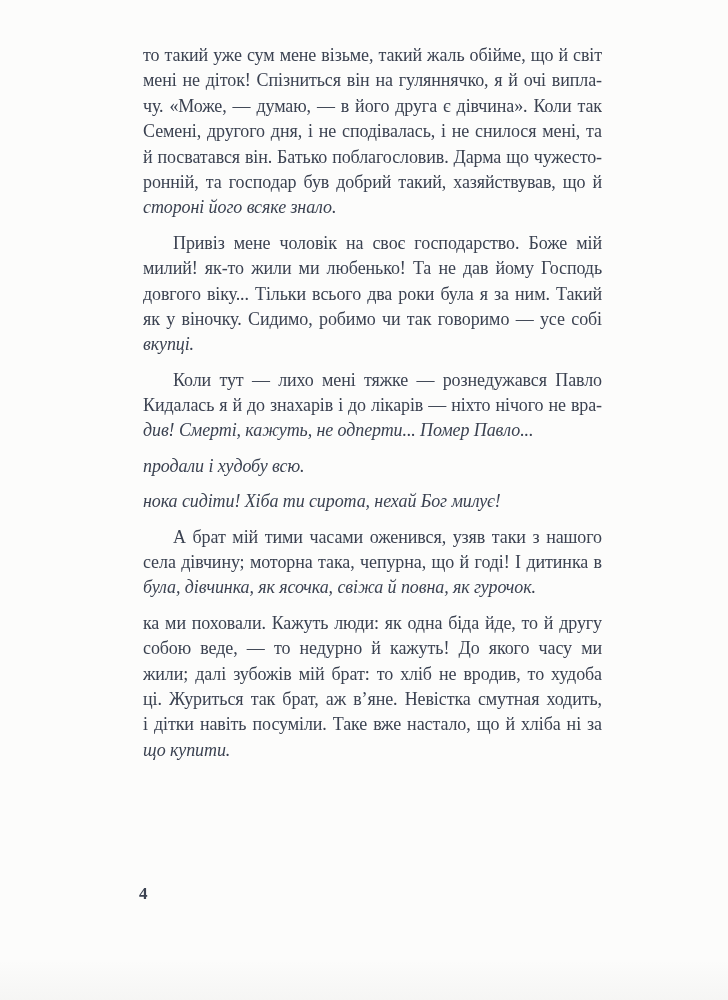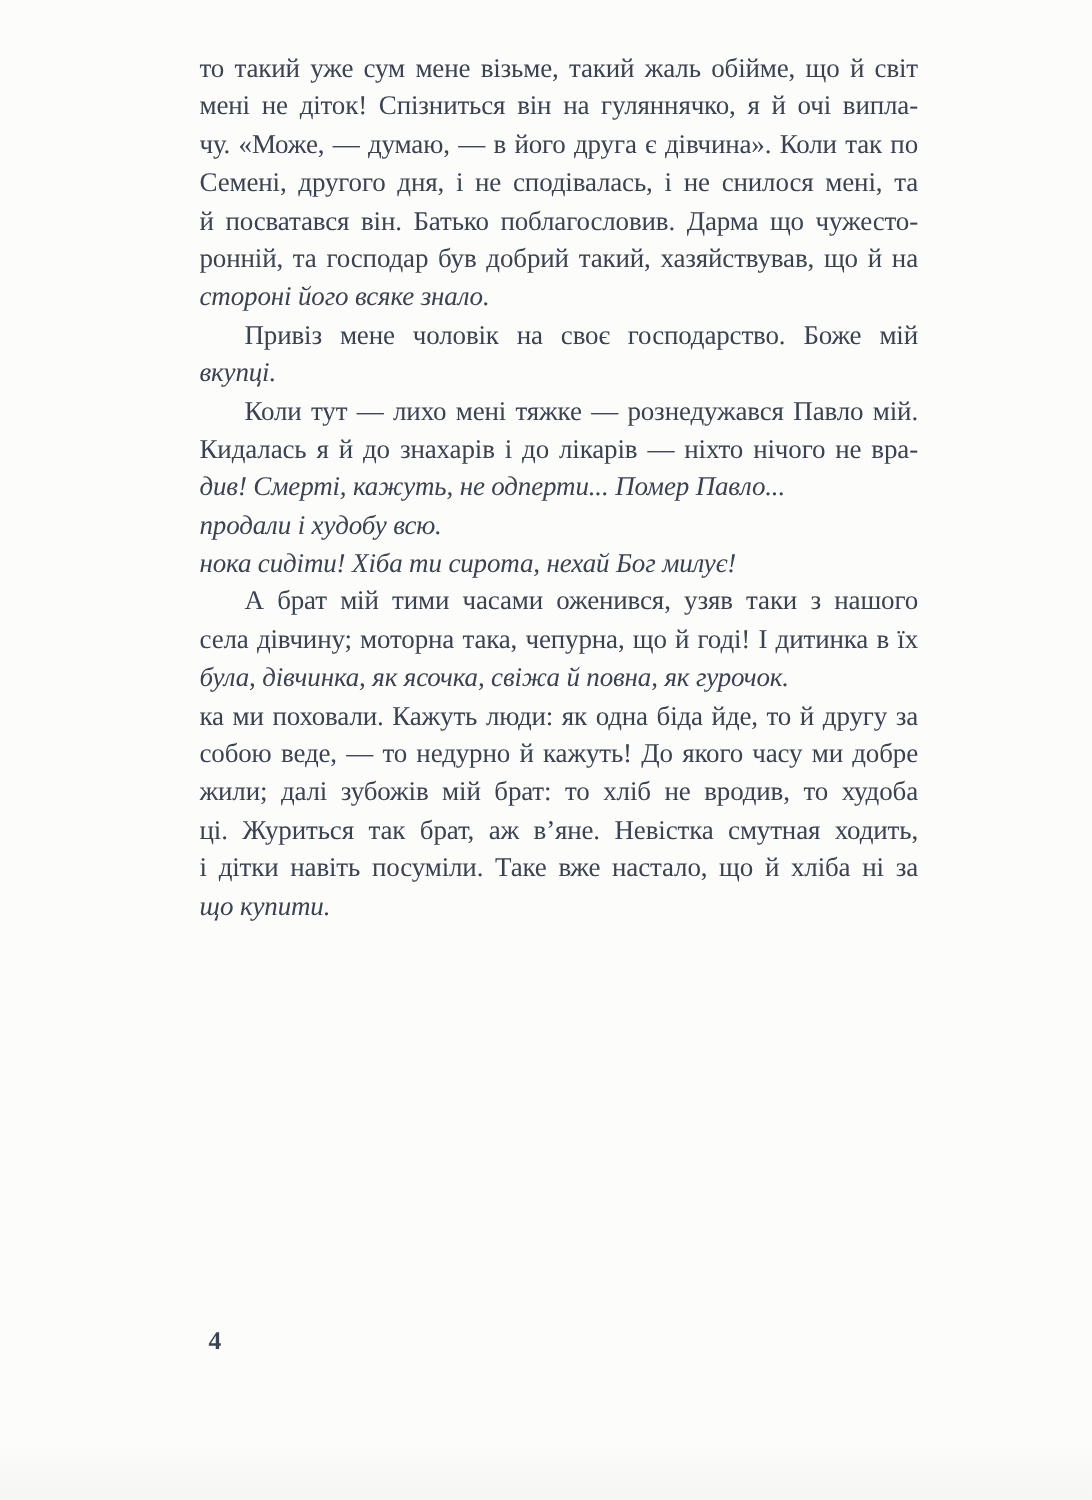--- a/index.html
+++ b/index.html
@@ -29,21 +29,21 @@
     height: 40px;
     background: linear-gradient(to bottom, rgba(70,70,62,0), rgba(70,70,62,0.035));
     pointer-events: none;
   }
   .text-block {
     position: absolute;
     left: 133px;
     top: 33px;
     width: 479px;
   }
-  .paragraph { margin: 0; }
+  .paragraph { margin: 10px; }
   .line {
     font-size: 18px;
     line-height: 25.4px;
     height: 25.4px;
     overflow: hidden;
     text-align: justify;
     text-align-last: justify;
     letter-spacing: -0.1px;
     white-space: normal;
   }
@@ -83,20 +83,23 @@
           <div class="line">то такий уже сум мене візьме, такий жаль обійме, що й світ</div>
           <div class="line">мені не діток! Спізниться він на гуляннячко, я й очі випла-</div>
           <div class="line">чу. «Може, — думаю, — в його друга є дівчина». Коли так по</div>
           <div class="line">Семені, другого дня, і не сподівалась, і не снилося мені, та</div>
           <div class="line">й посватався він. Батько поблагословив. Дарма що чужесто-</div>
           <div class="line">ронній, та господар був добрий такий, хазяйствував, що й на</div>
           <div class="line last">стороні його всяке знало.</div>
         </div>
         <div class="paragraph">
           <div class="line indent">Привіз мене чоловік на своє господарство. Боже мій</div>
+          <div class="line">милий! як-то жили ми любенько! Та не дав йому Господь</div>
+          <div class="line">довгого віку... Тільки всього два роки була я за ним. Такий</div>
+          <div class="line">як у віночку. Сидимо, робимо чи так говоримо — усе собі</div>
           <div class="line last">вкупці.</div>
         </div>
         <div class="paragraph">
           <div class="line indent">Коли тут — лихо мені тяжке — рознедужався Павло мій.</div>
           <div class="line">Кидалась я й до знахарів і до лікарів — ніхто нічого не вра-</div>
           <div class="line last">див! Смерті, кажуть, не одперти... Помер Павло...</div>
         </div>
         <div class="paragraph">
           <div class="line last">продали і худобу всю.</div>
         </div>

